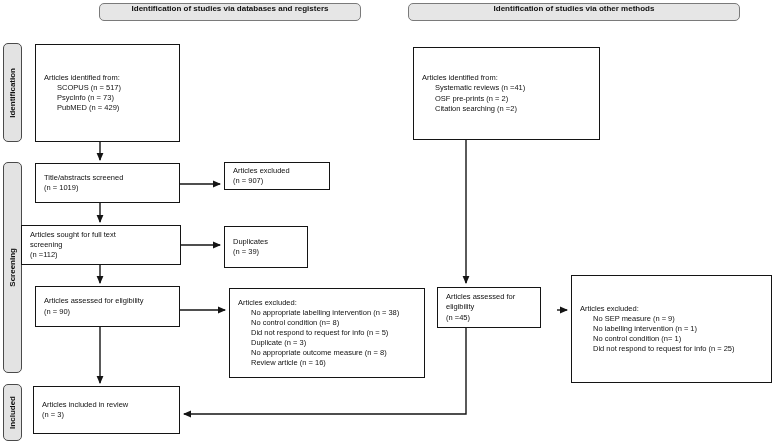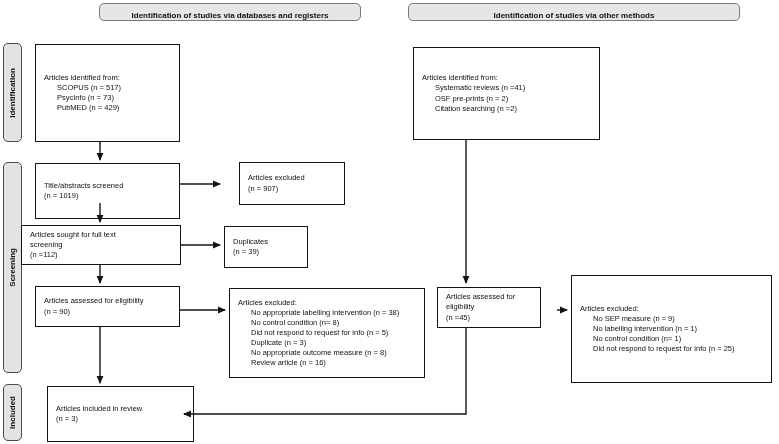--- a/index.html
+++ b/index.html
@@ -9,21 +9,21 @@
     background:#ffffff;
     font-family:"Liberation Sans", sans-serif;
     color:#111;
     overflow:hidden;
   }
   .header{
     position:absolute;
     background:#e6e6e6;
     border:1.5px solid #7a7a7a;
     border-radius:5px;
-    display:flex;align-items:flex-end;justify-content:center;
+    display:flex;align-items:flex-start;justify-content:center;
     font-size:8px;font-weight:bold;text-align:center;
     box-sizing:border-box;
   }
   .stage{
     position:absolute;
     background:#e3e3e3;
     border:1.5px solid #4a4a4a;
     border-radius:5px;
     display:flex;align-items:center;justify-content:center;
     box-sizing:border-box;
@@ -75,42 +75,42 @@
     <span>Included</span>
   </div>
 
   <div class="box" style="left:35px;top:44px;width:145px;height:98px">
     <div>Articles identified from:</div>
     <div class="indent">SCOPUS (n = 517)</div>
     <div class="indent">PsycInfo (n = 73)</div>
     <div class="indent">PubMED (n = 429)</div>
   </div>
 
-  <div class="box" style="left:35px;top:163px;width:145px;height:56px">
+  <div class="box" style="left:35px;top:163px;width:145px;height:40px">
     <div>Title/abstracts screened</div>
     <div>(n = 1019)</div>
   </div>
 
   <div class="box" style="left:21px;top:225px;width:160px;height:40px">
     <div>Articles sought for full text</div>
     <div>screening</div>
     <div>(n =112)</div>
   </div>
 
   <div class="box" style="left:35px;top:286px;width:145px;height:41px">
     <div>Articles assessed for eligibility</div>
     <div>(n = 90)</div>
   </div>
 
-  <div class="box" style="left:47px;top:386px;width:147px;height:56px">
+  <div class="box" style="left:33px;top:386px;width:147px;height:48px">
     <div>Articles included in review</div>
     <div>(n = 3)</div>
   </div>
 
-  <div class="box" style="left:239px;top:162px;width:106px;height:43px">
+  <div class="box" style="left:224px;top:162px;width:106px;height:28px">
     <div>Articles excluded</div>
     <div>(n = 907)</div>
   </div>
 
   <div class="box" style="left:224px;top:226px;width:84px;height:42px">
     <div>Duplicates</div>
     <div>(n = 39)</div>
   </div>
 
   <div class="box" style="left:229px;top:288px;width:196px;height:90px">

